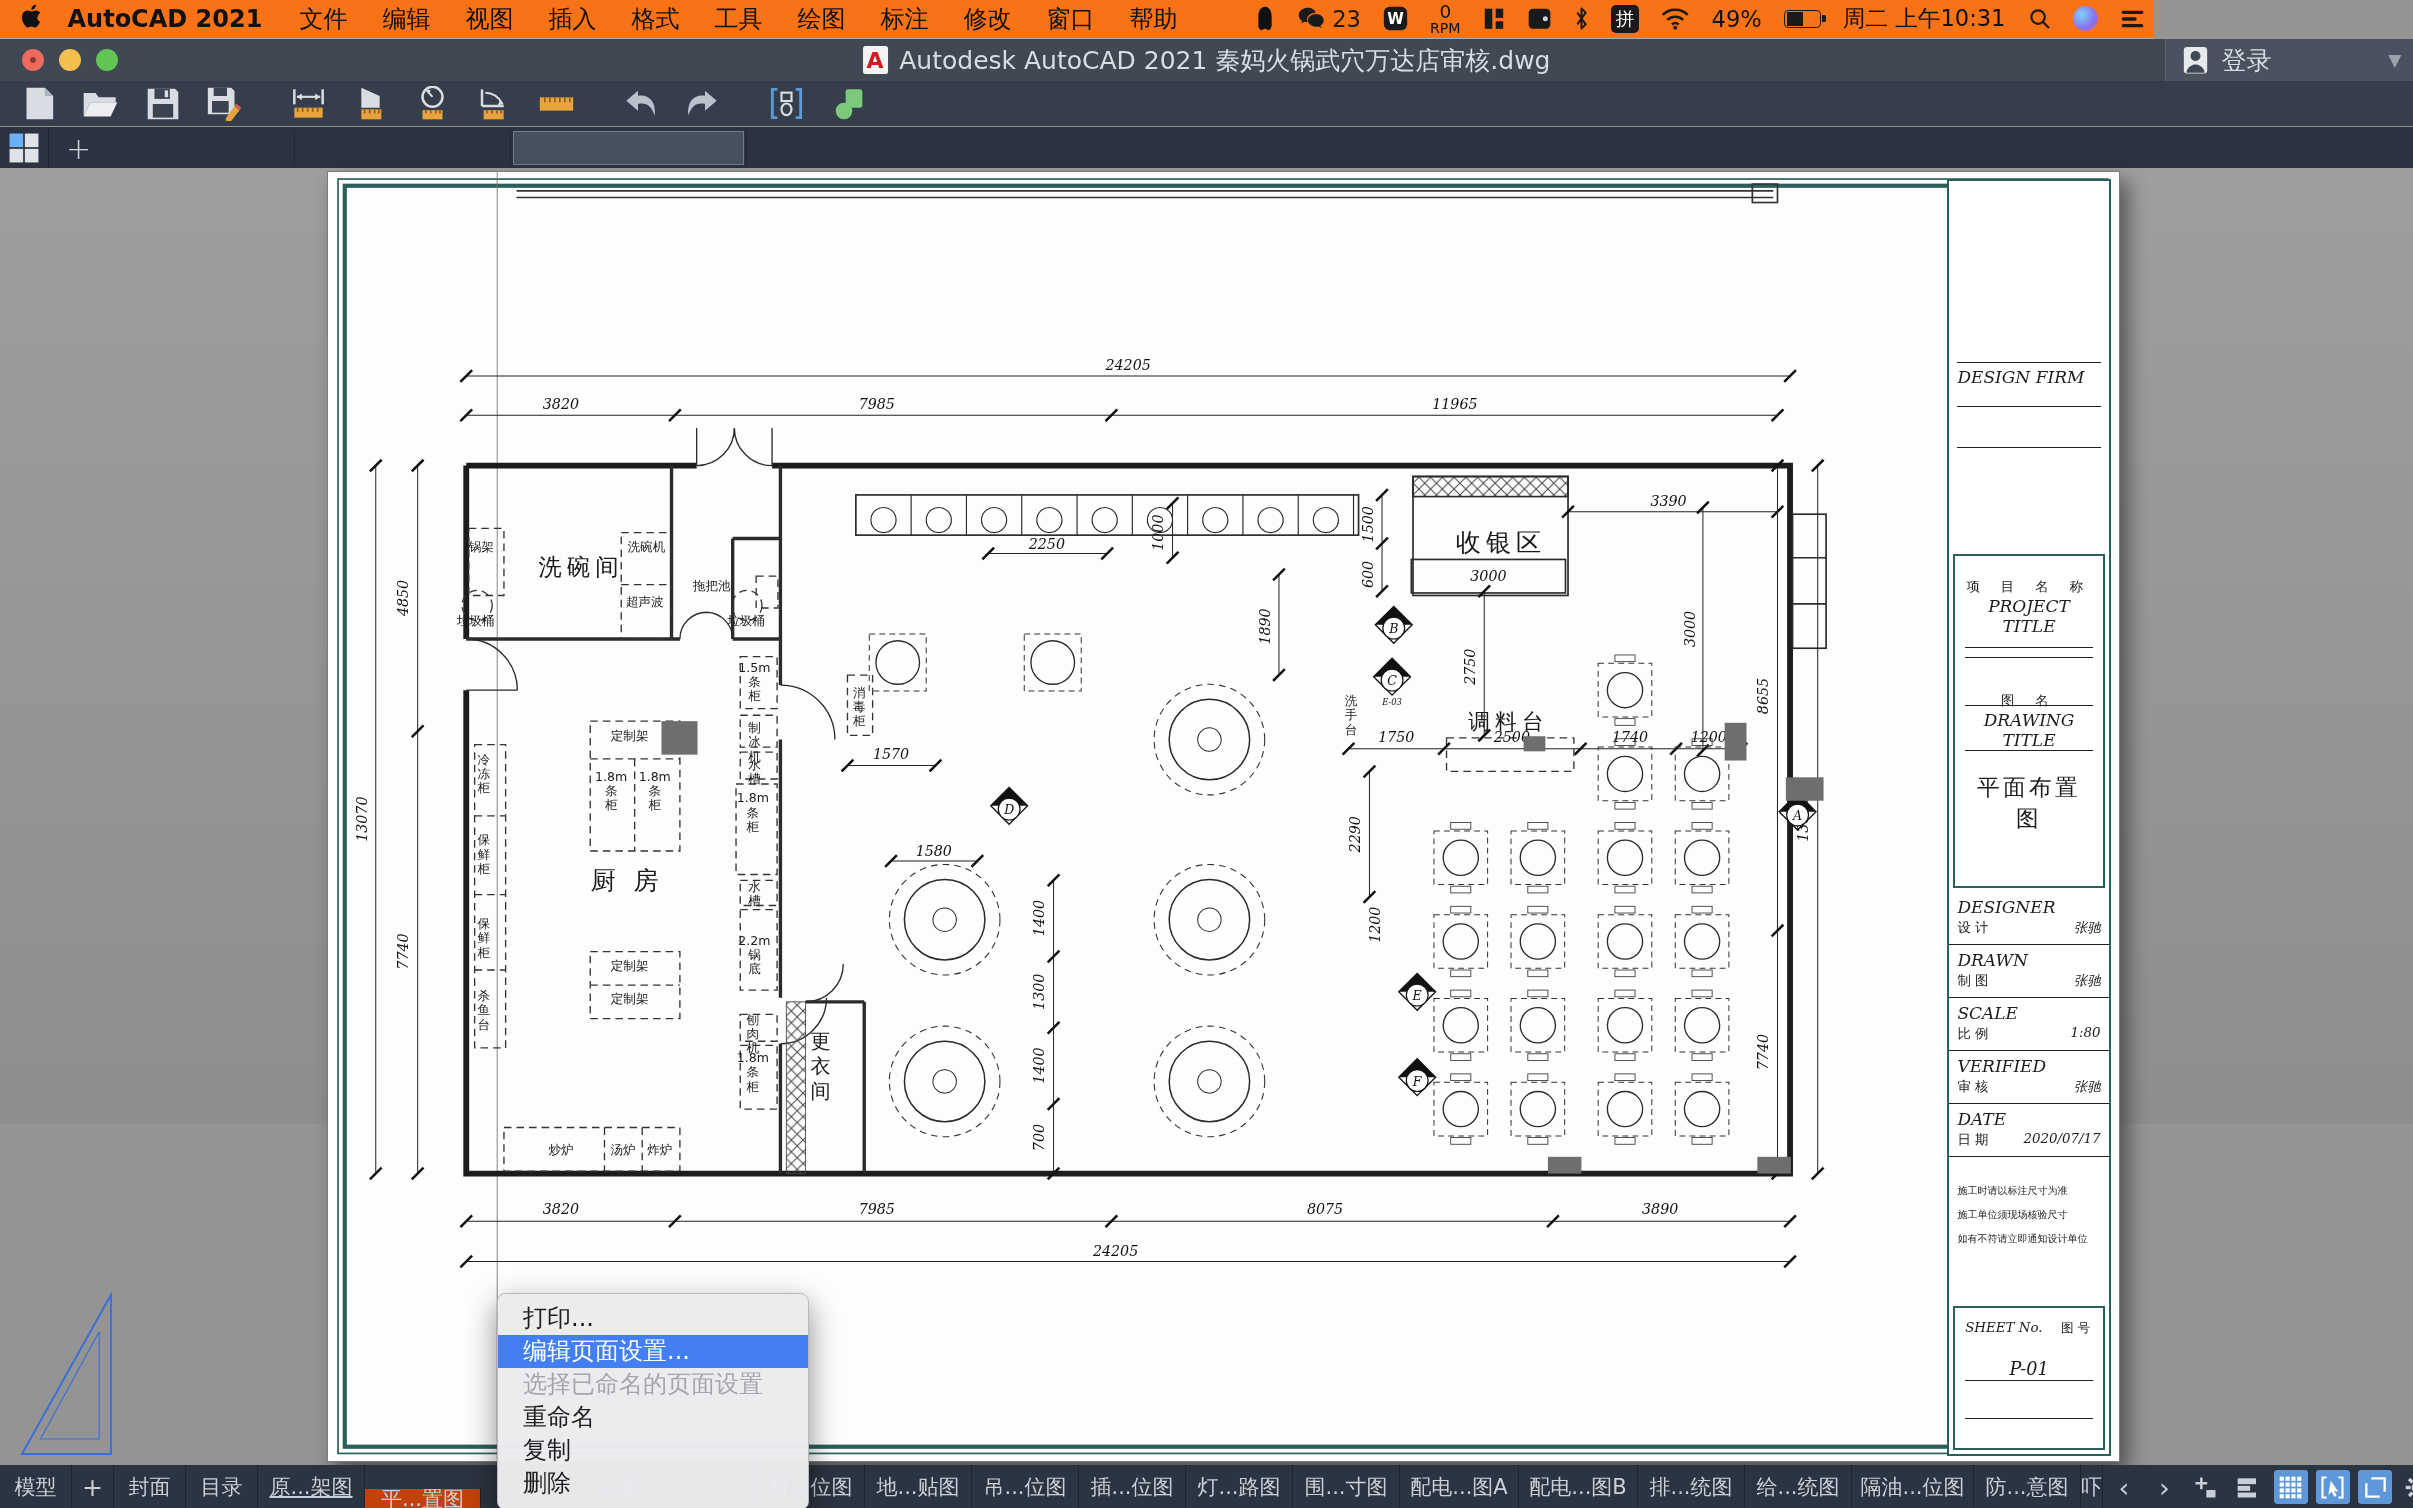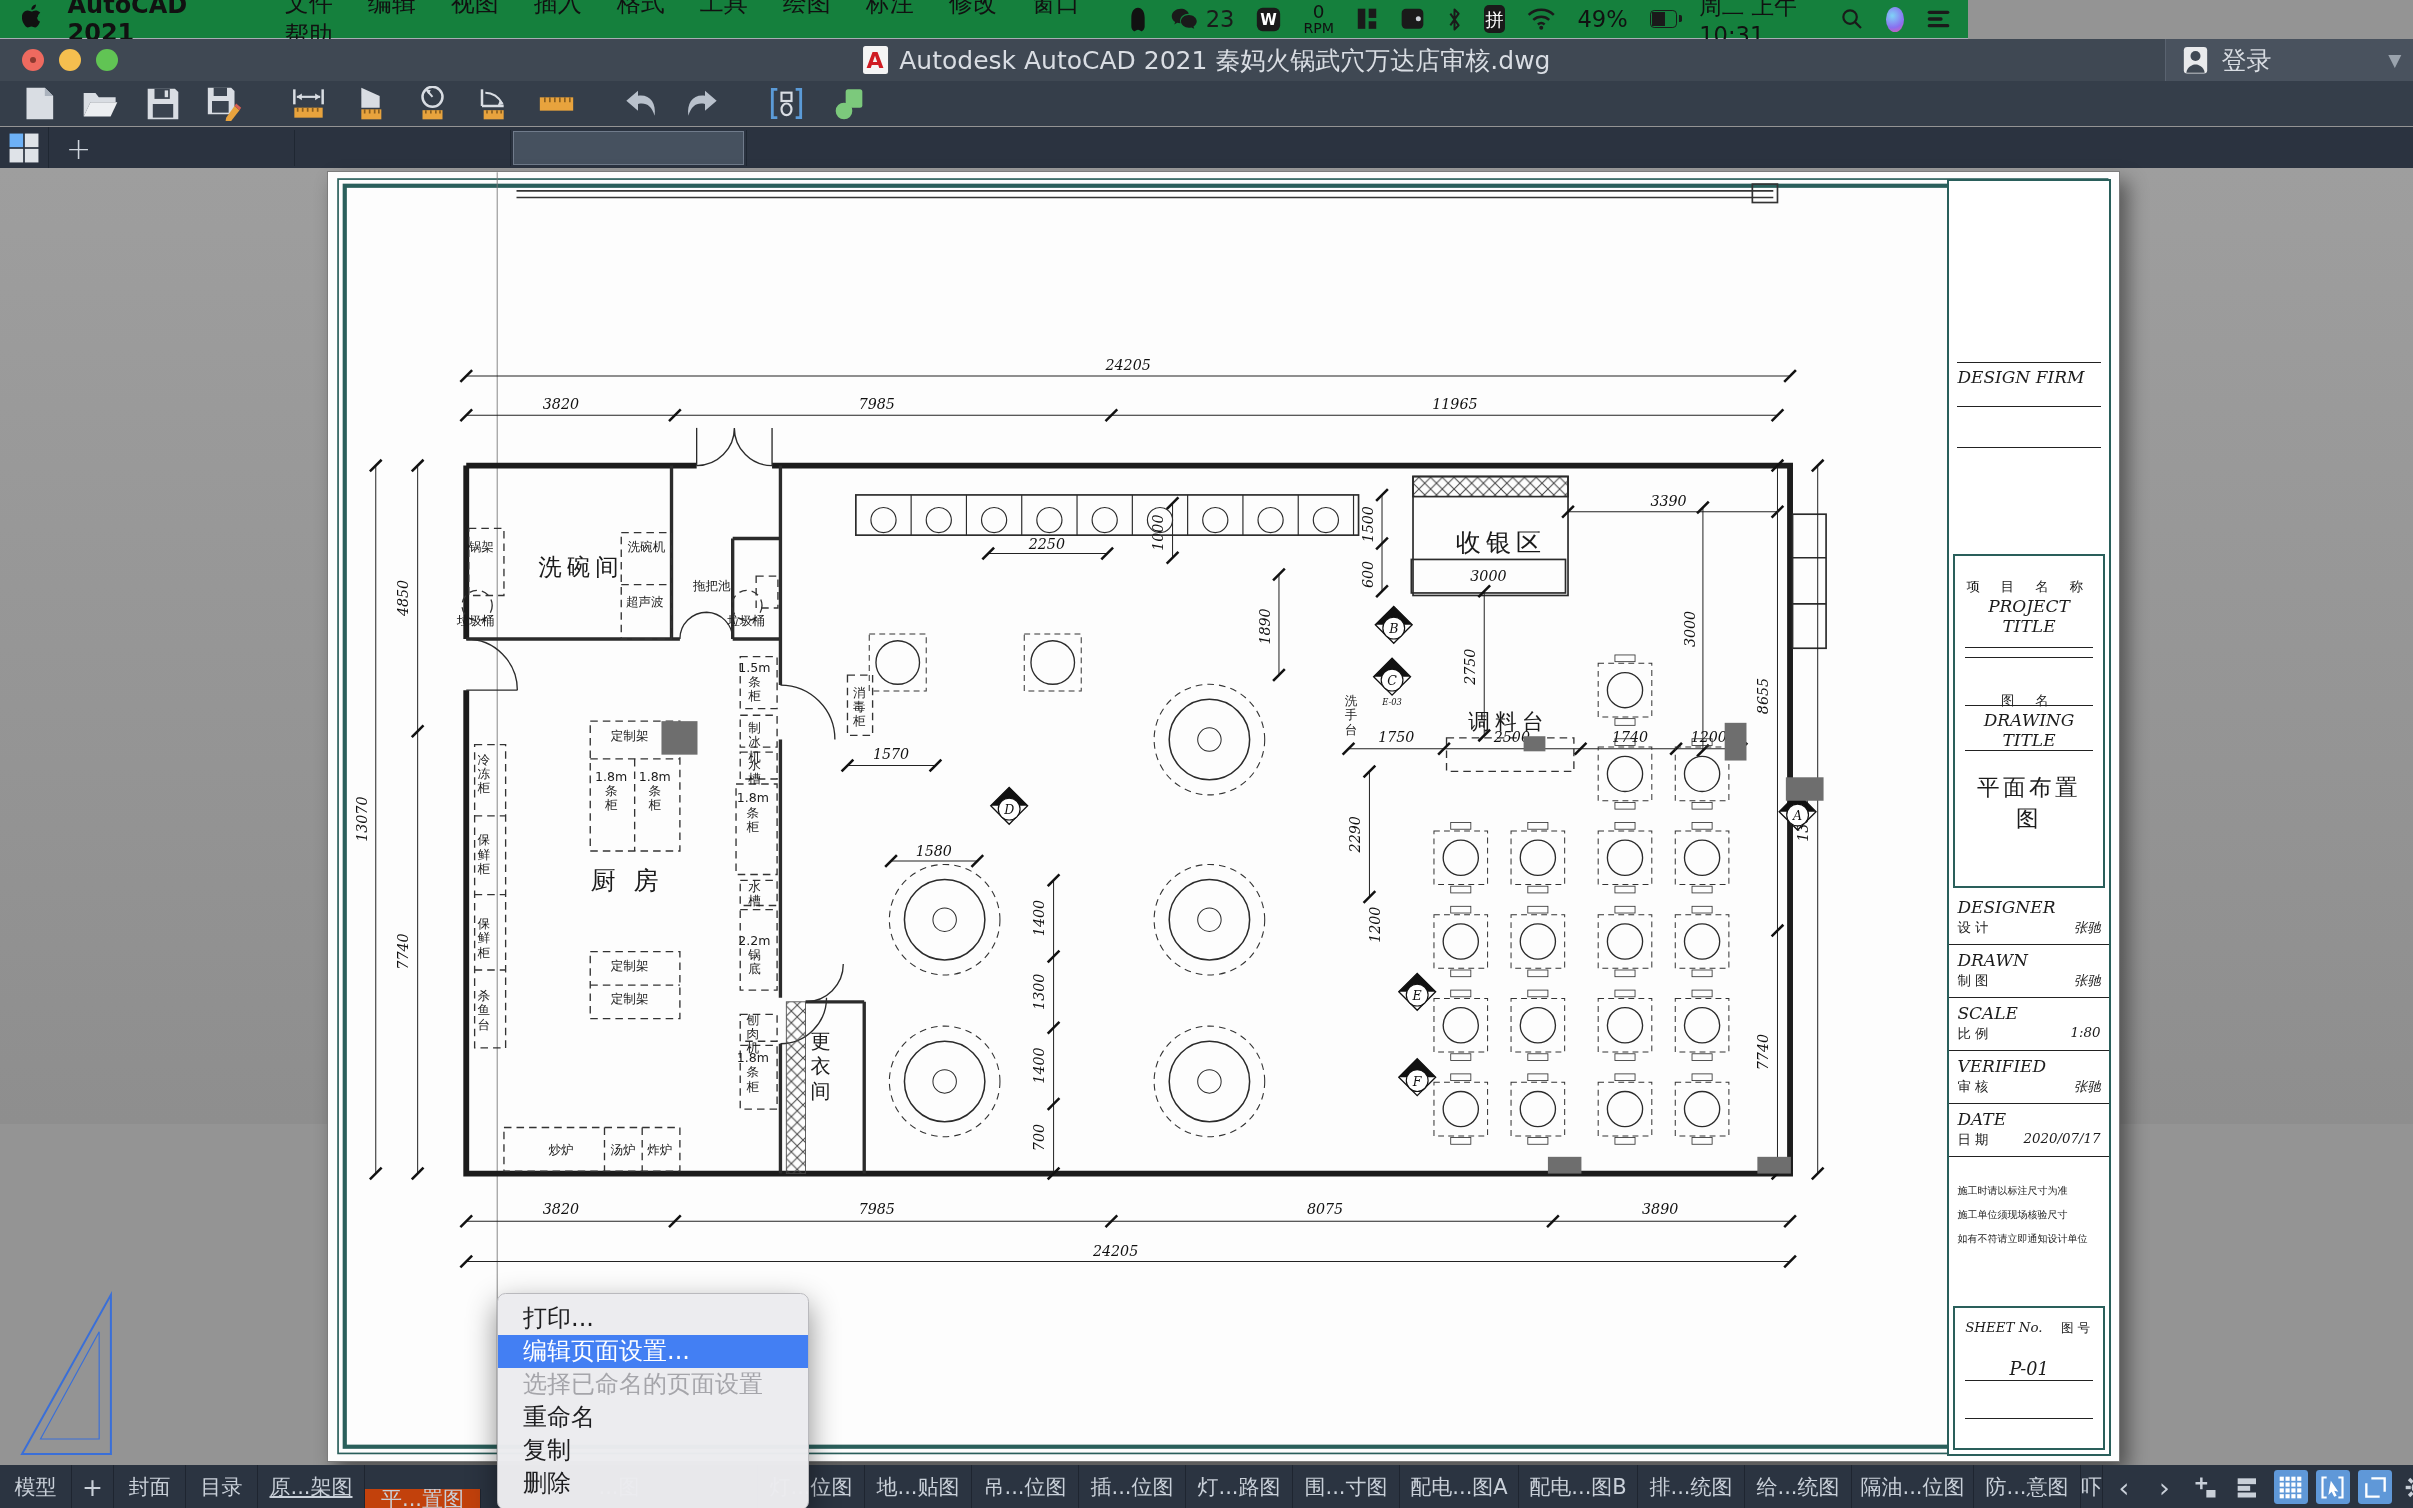--- a/index.html
+++ b/index.html
@@ -1,25 +1,25 @@
 <!DOCTYPE html>
 <html style="font-size:13.4px"><head>
 <meta charset="utf-8">
 <style>
   html,body{margin:0;padding:0;background:#666;}
   *{box-sizing:border-box;font-family:"DejaVu Sans",sans-serif;}
   #screen{position:relative;width:2413px;height:1508px;overflow:hidden;background:#949494;}
 
   
-  #menubar{position:absolute;left:0;top:0;width:1968px;height:39px;background:#15803d;
+  #menubar{position:absolute;left:0;top:0;width:2154px;height:39px;background:#f97316;
     display:flex;align-items:center;color:#111;font-size:24px;border-bottom:0.8px solid #a8adb5;}
   #menubar .apple{margin:0 23.5px 0 22px;}
   #menubar .appname{font-weight:bold;margin-right:37px;}
   #menubar .mitem{margin-right:35px;white-space:nowrap;}
-  #mb-right{margin-left:auto;display:flex;align-items:center;gap:22px;padding-right:17px;font-size:22.6px;}
+  #mb-right{margin-left:auto;display:flex;align-items:center;gap:22px;padding-right:9px;font-size:22.6px;}
   #mb-right .sticon{display:flex;align-items:center;gap:6.7px;color:#1a1a1a;}
   .rpm{display:flex;flex-direction:column;align-items:center;line-height:1;font-size:14.2px;}
   .rpm b{font-size:18.4px;font-weight:normal;}
   .ime{background:#1a1a1a;color:#fff;font-size:18.4px;width:28.5px;height:28.5px;border-radius:5px;
     display:flex;align-items:center;justify-content:center;}
   .batt{position:relative;width:37px;height:18.4px;border:1.7px solid #1a1a1a;border-radius:4.2px;}
   .batt::after{content:"";position:absolute;right:-5.9px;top:4.2px;width:3.4px;height:6.7px;background:#1a1a1a;border-radius:0 1.7px 1.7px 0;}
   .batt i{position:absolute;left:1.7px;top:1.7px;bottom:1.7px;width:48%;background:#1a1a1a;}
   .siri{width:25px;height:25px;border-radius:50%;background:radial-gradient(circle at 35% 35%, #7fd3f7, #8a6ff0 60%, #e55aa0);}
 

